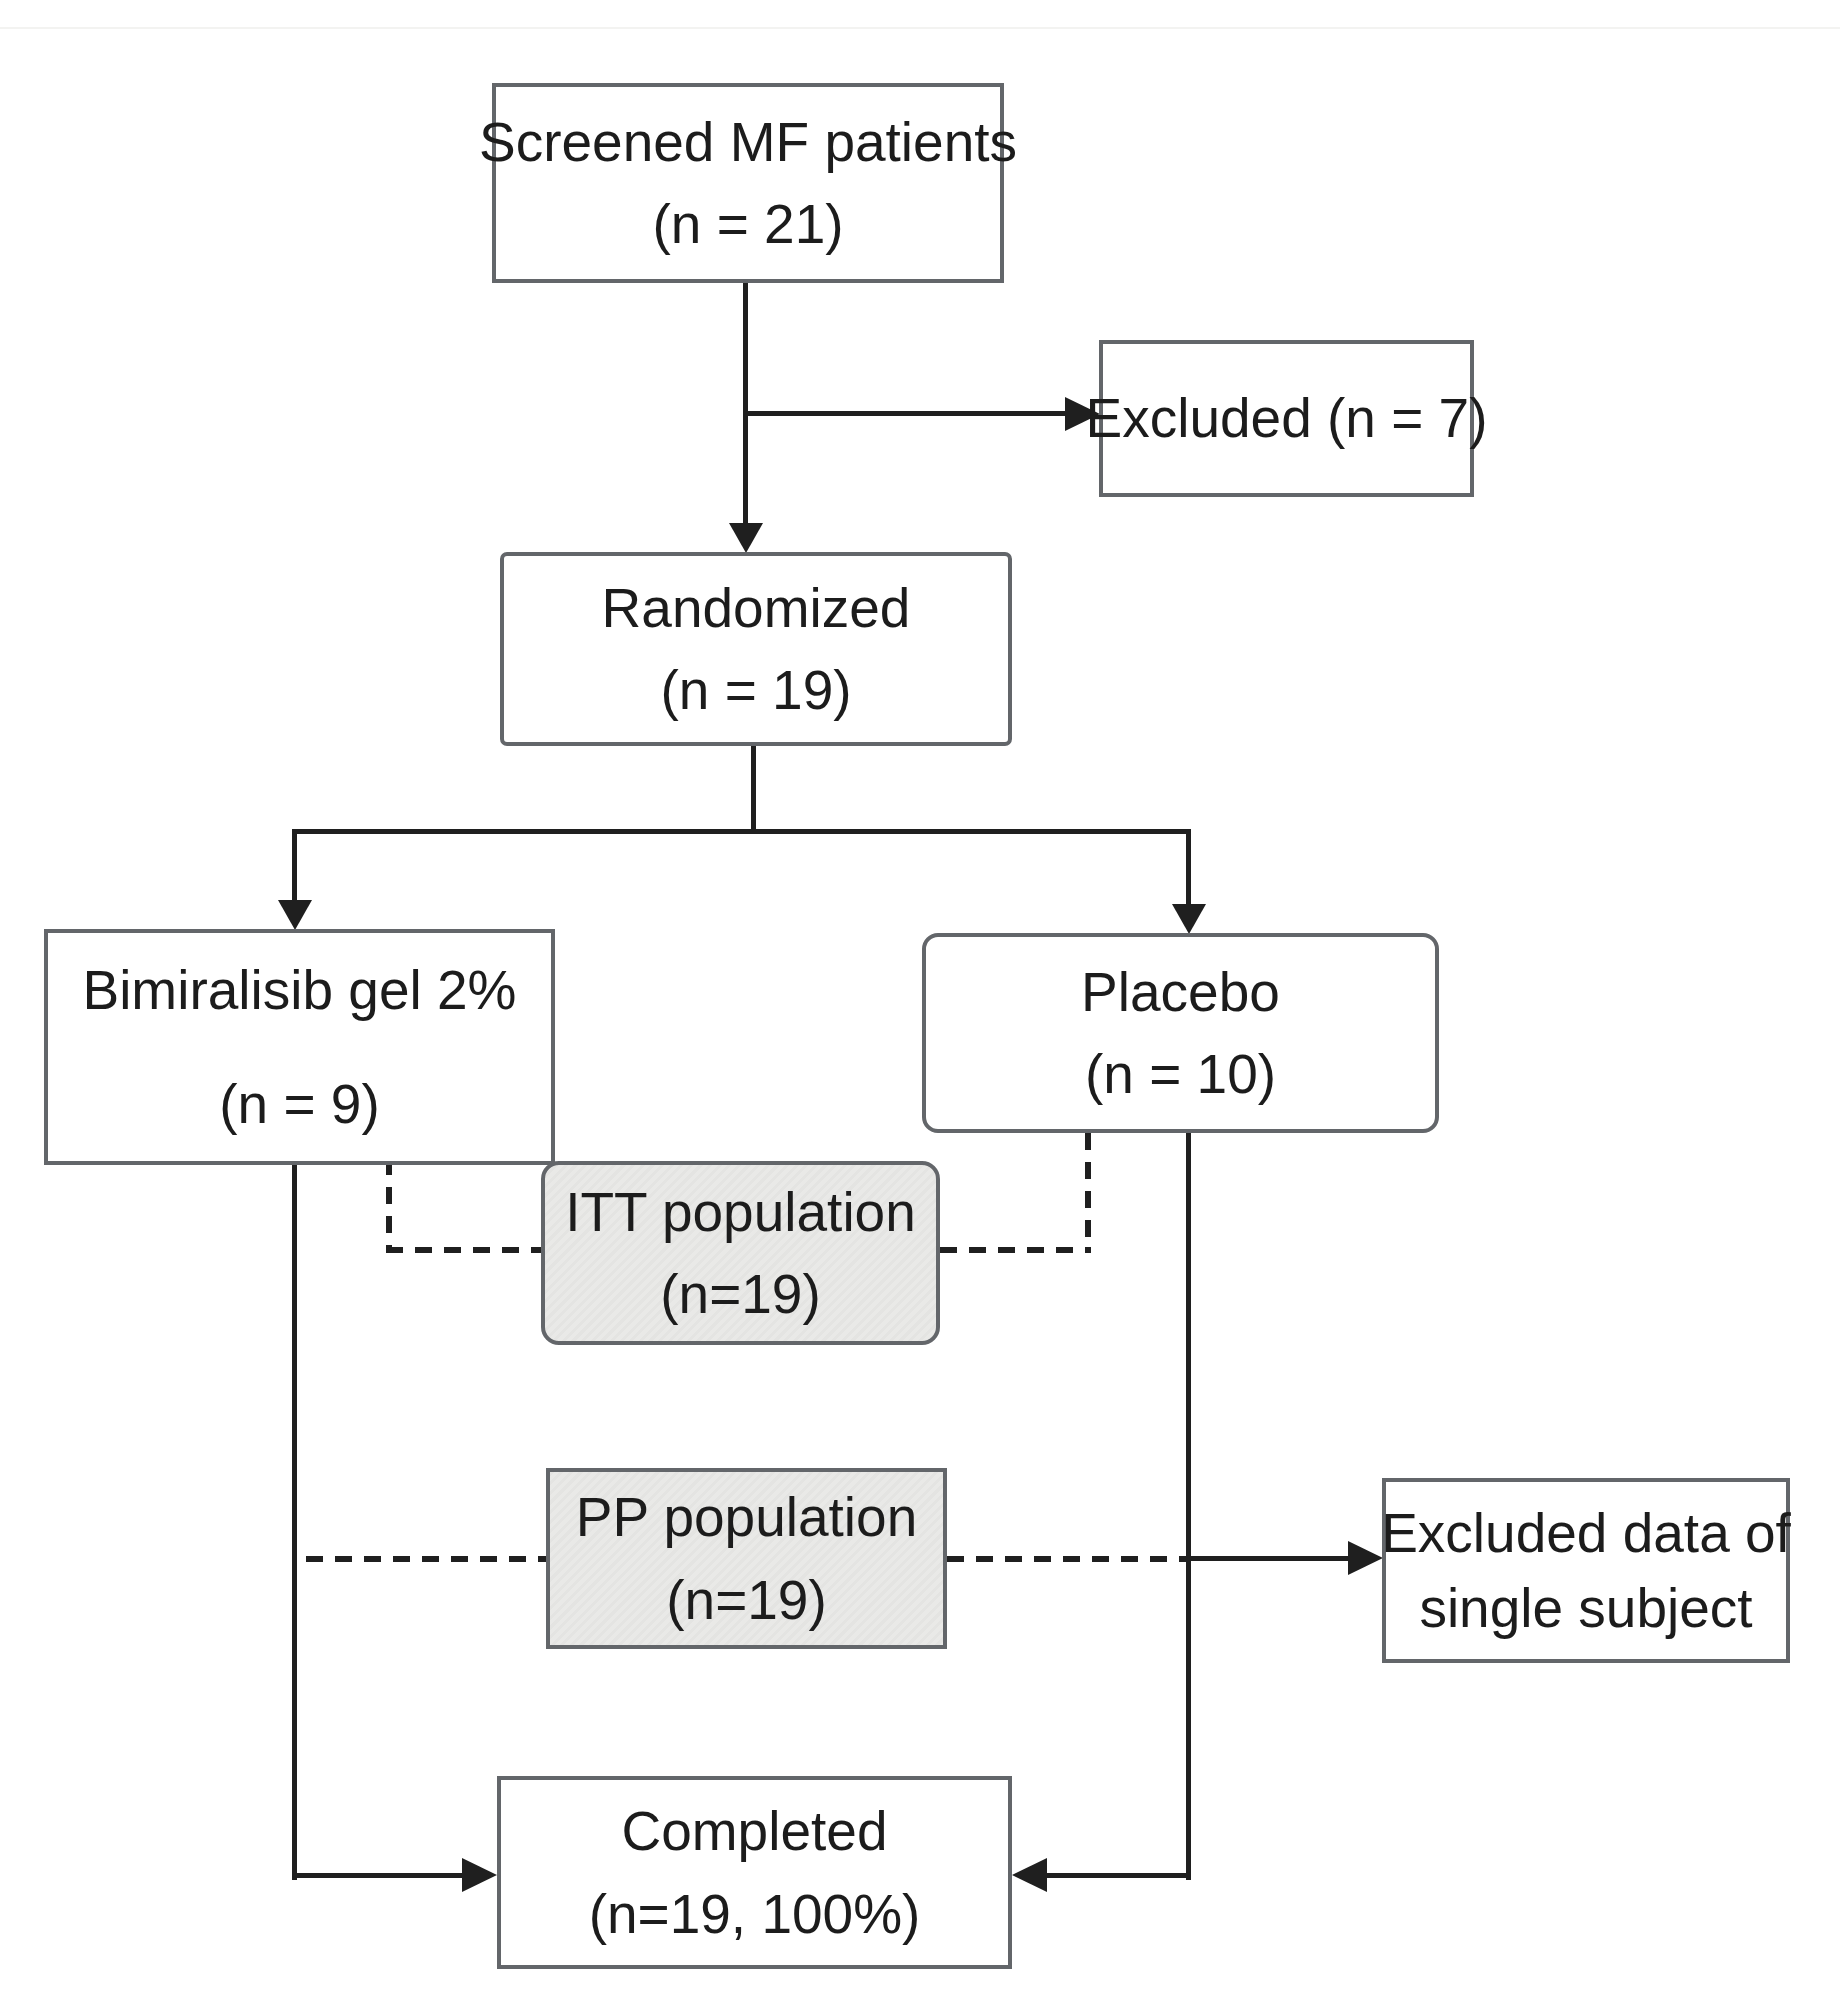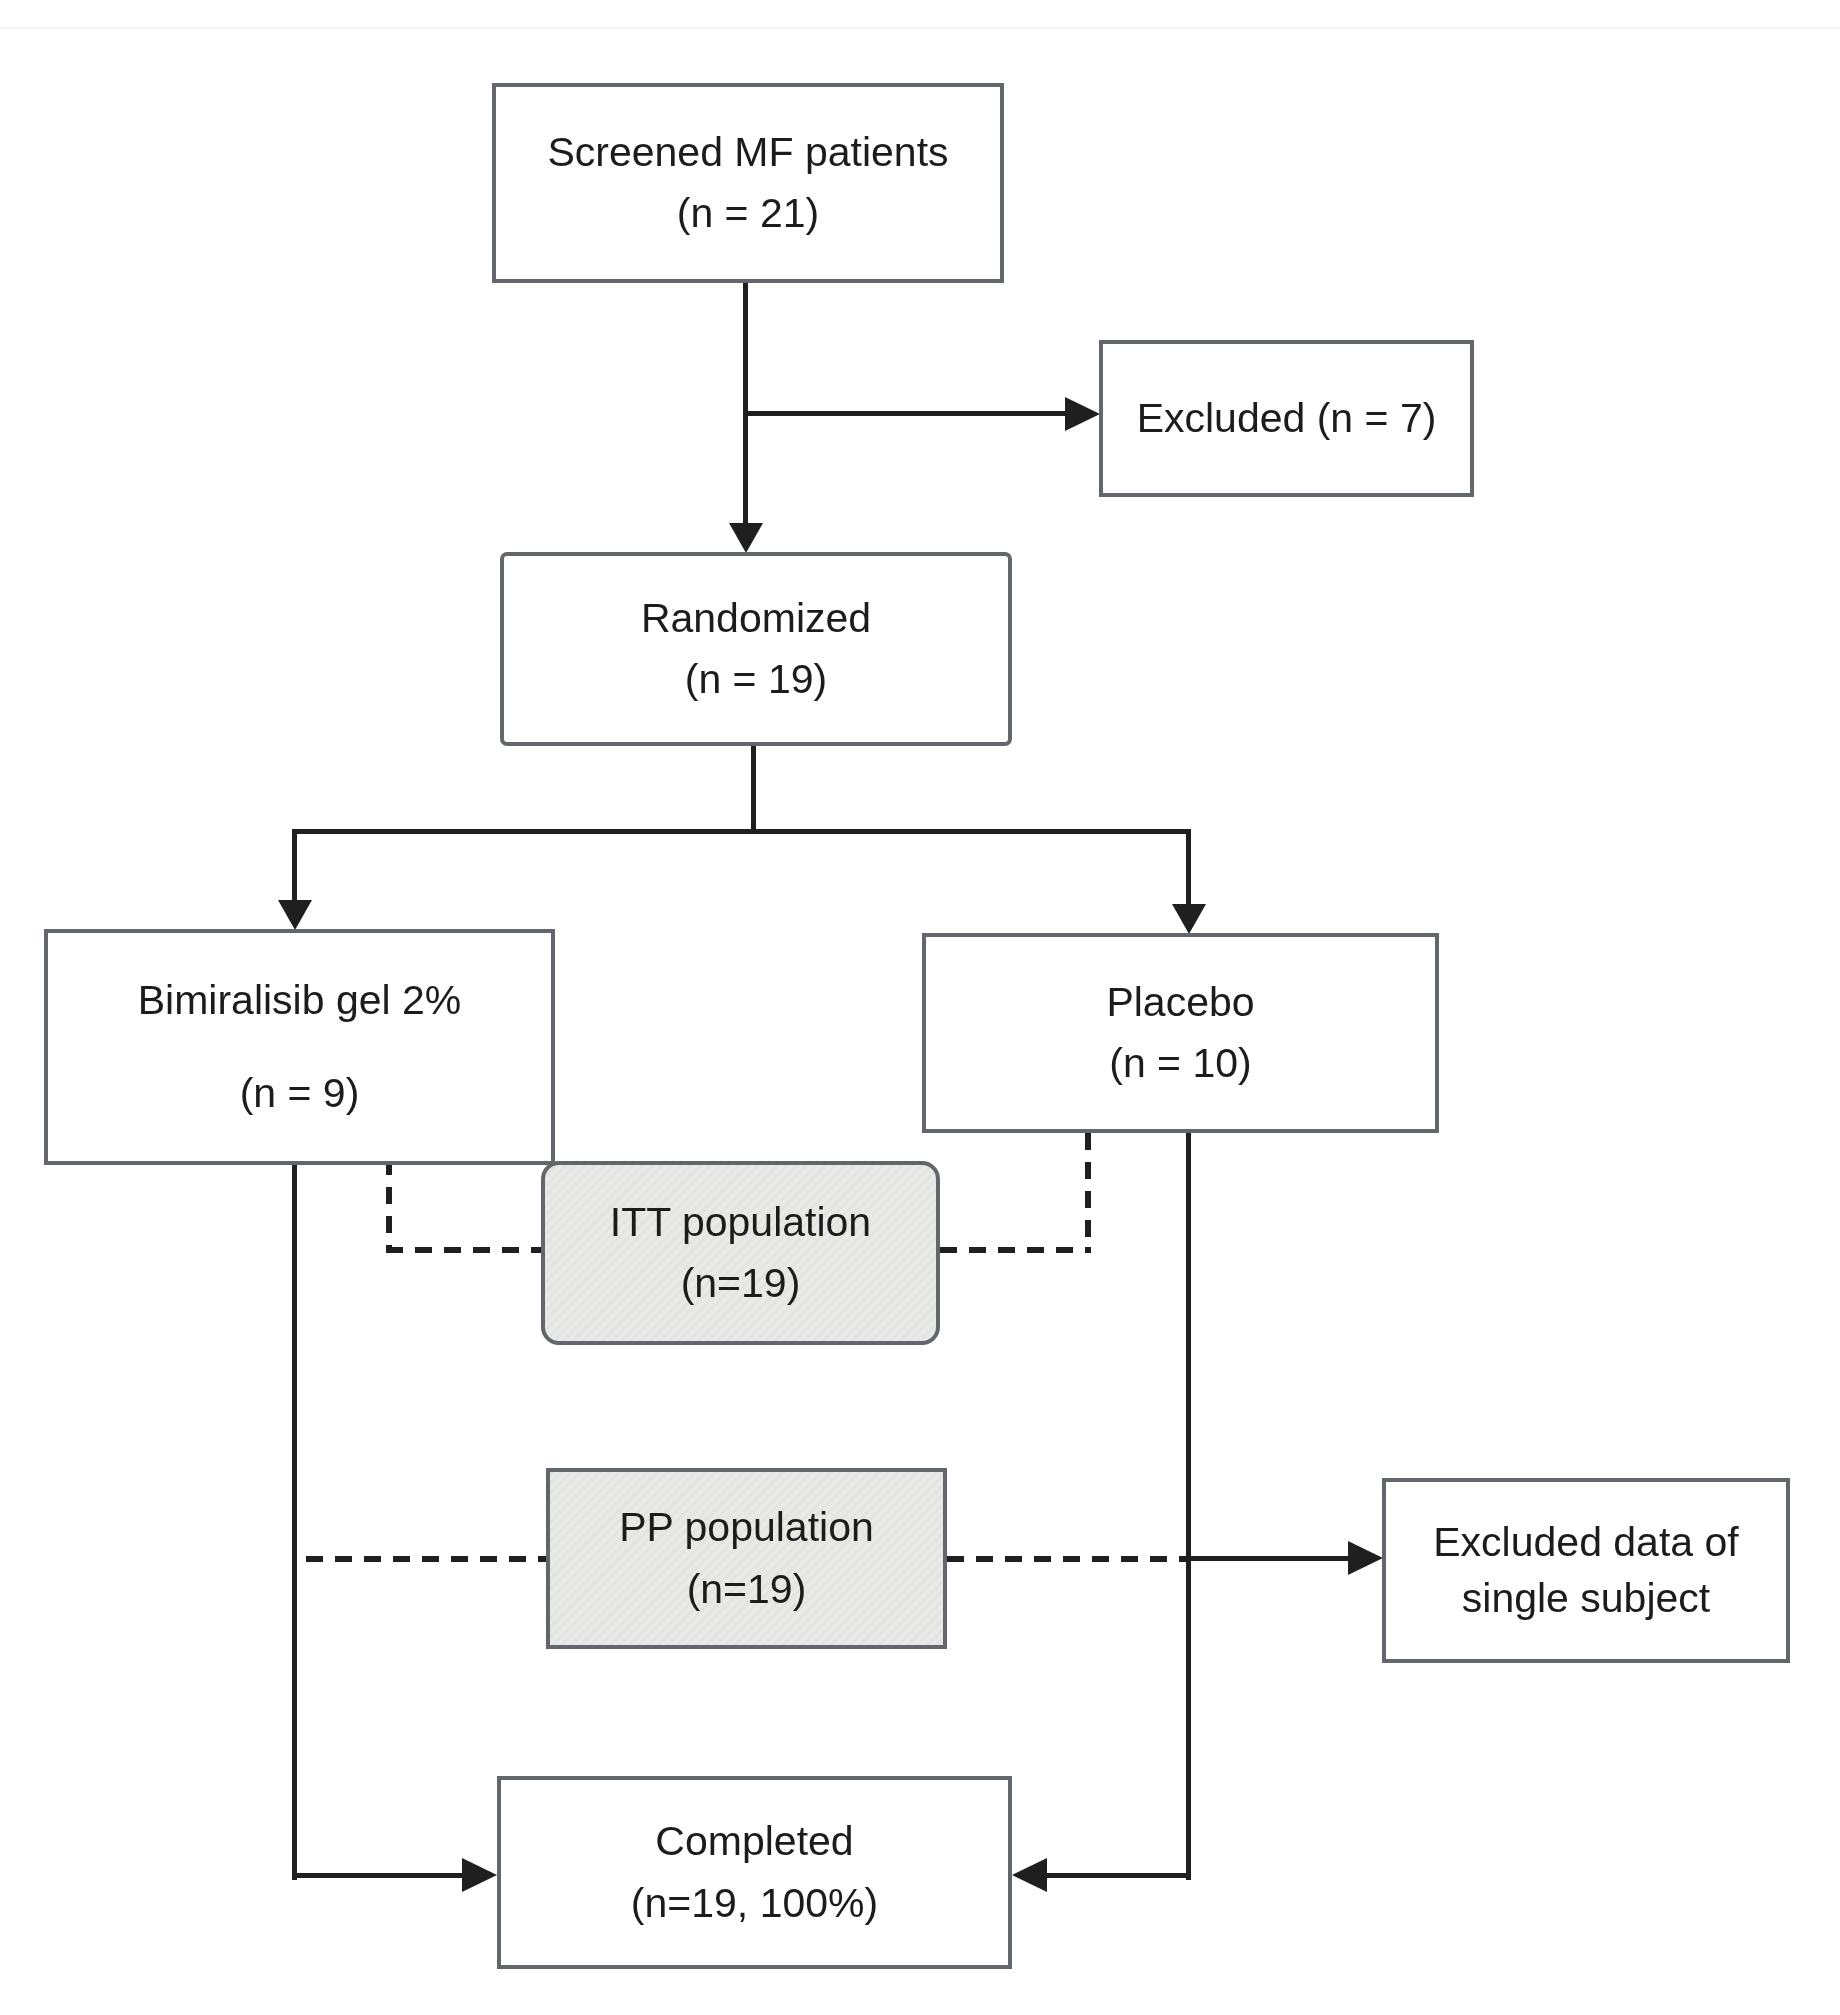--- a/index.html
+++ b/index.html
@@ -27,21 +27,21 @@
     position: absolute;
     box-sizing: border-box;
     border: 4.5px solid #63666a;
     background: #ffffff;
     display: flex;
     flex-direction: column;
     align-items: center;
     justify-content: center;
     text-align: center;
     color: #1c1c1c;
-    font-size: 41px;
+    font-size: 55px;
     line-height: 1.5;
     z-index: 3;
   }
   .box.gray {
     background-color: #e9e9e7;
     background-image: repeating-linear-gradient(135deg, rgba(0,0,0,0.025) 0 3px, rgba(255,255,255,0.0) 3px 6.8px);
   }
   .box span { display: block; white-space: nowrap; }
   .line-v {
     position: absolute;
@@ -135,21 +135,21 @@
   <div class="box" style="left:500px; top:552px; width:512px; height:194px;border-radius:7px;">
     <span>Randomized</span>
     <span>(n = 19)</span>
   </div>
 
   <div class="box" style="left:44px; top:929px; width:511px; height:236px;gap:32px;">
     <span>Bimiralisib gel 2%</span>
     <span>(n = 9)</span>
   </div>
 
-  <div class="box" style="left:922px; top:933px; width:517px; height:200px;">
+  <div class="box" style="left:922px; top:933px; width:517px; height:200px;border-radius:16px;">
     <span>Placebo</span>
     <span>(n = 10)</span>
   </div>
 
   <div class="box gray" style="left:541px; top:1161px; width:399px; height:184px;border-radius:18px;">
     <span>ITT population</span>
     <span>(n=19)</span>
   </div>
 
   <div class="box gray" style="left:546px; top:1468px; width:401px; height:181px;">

